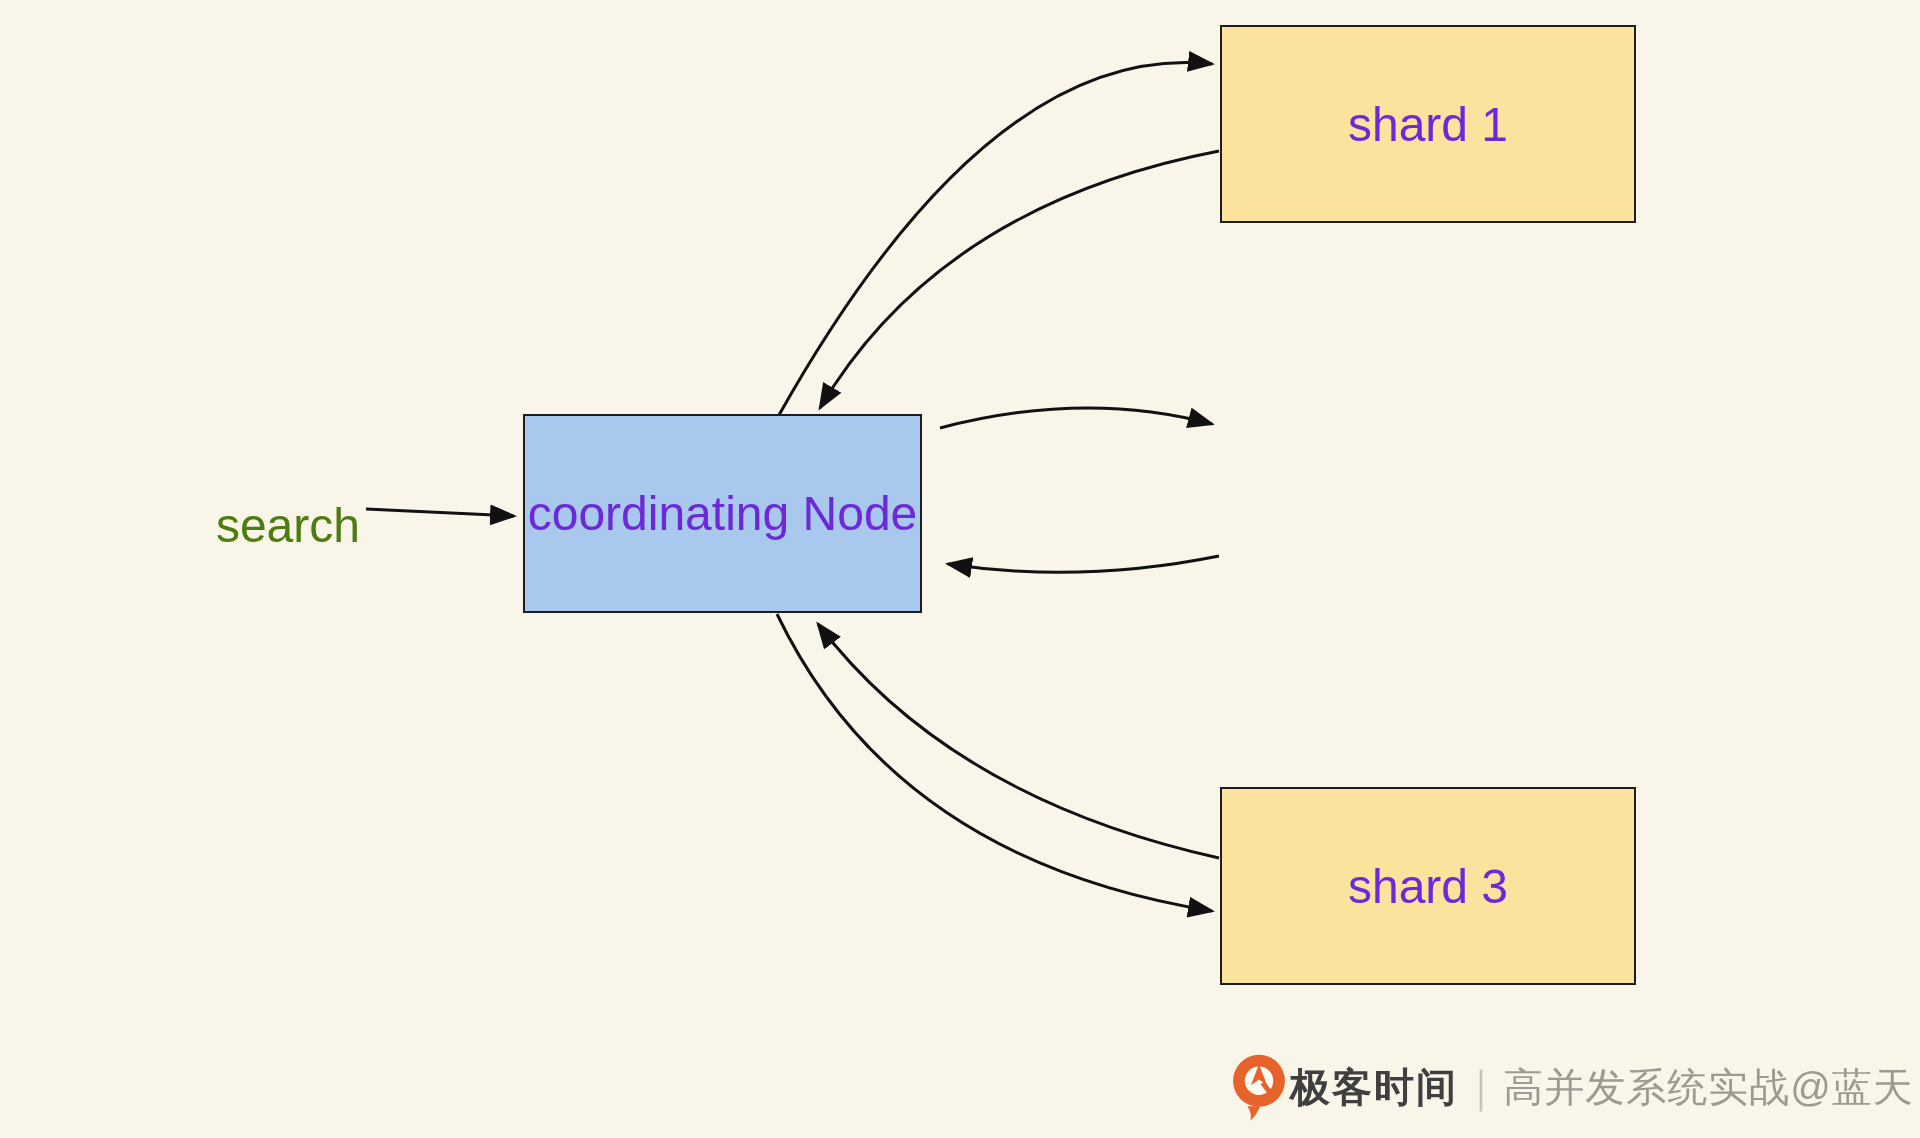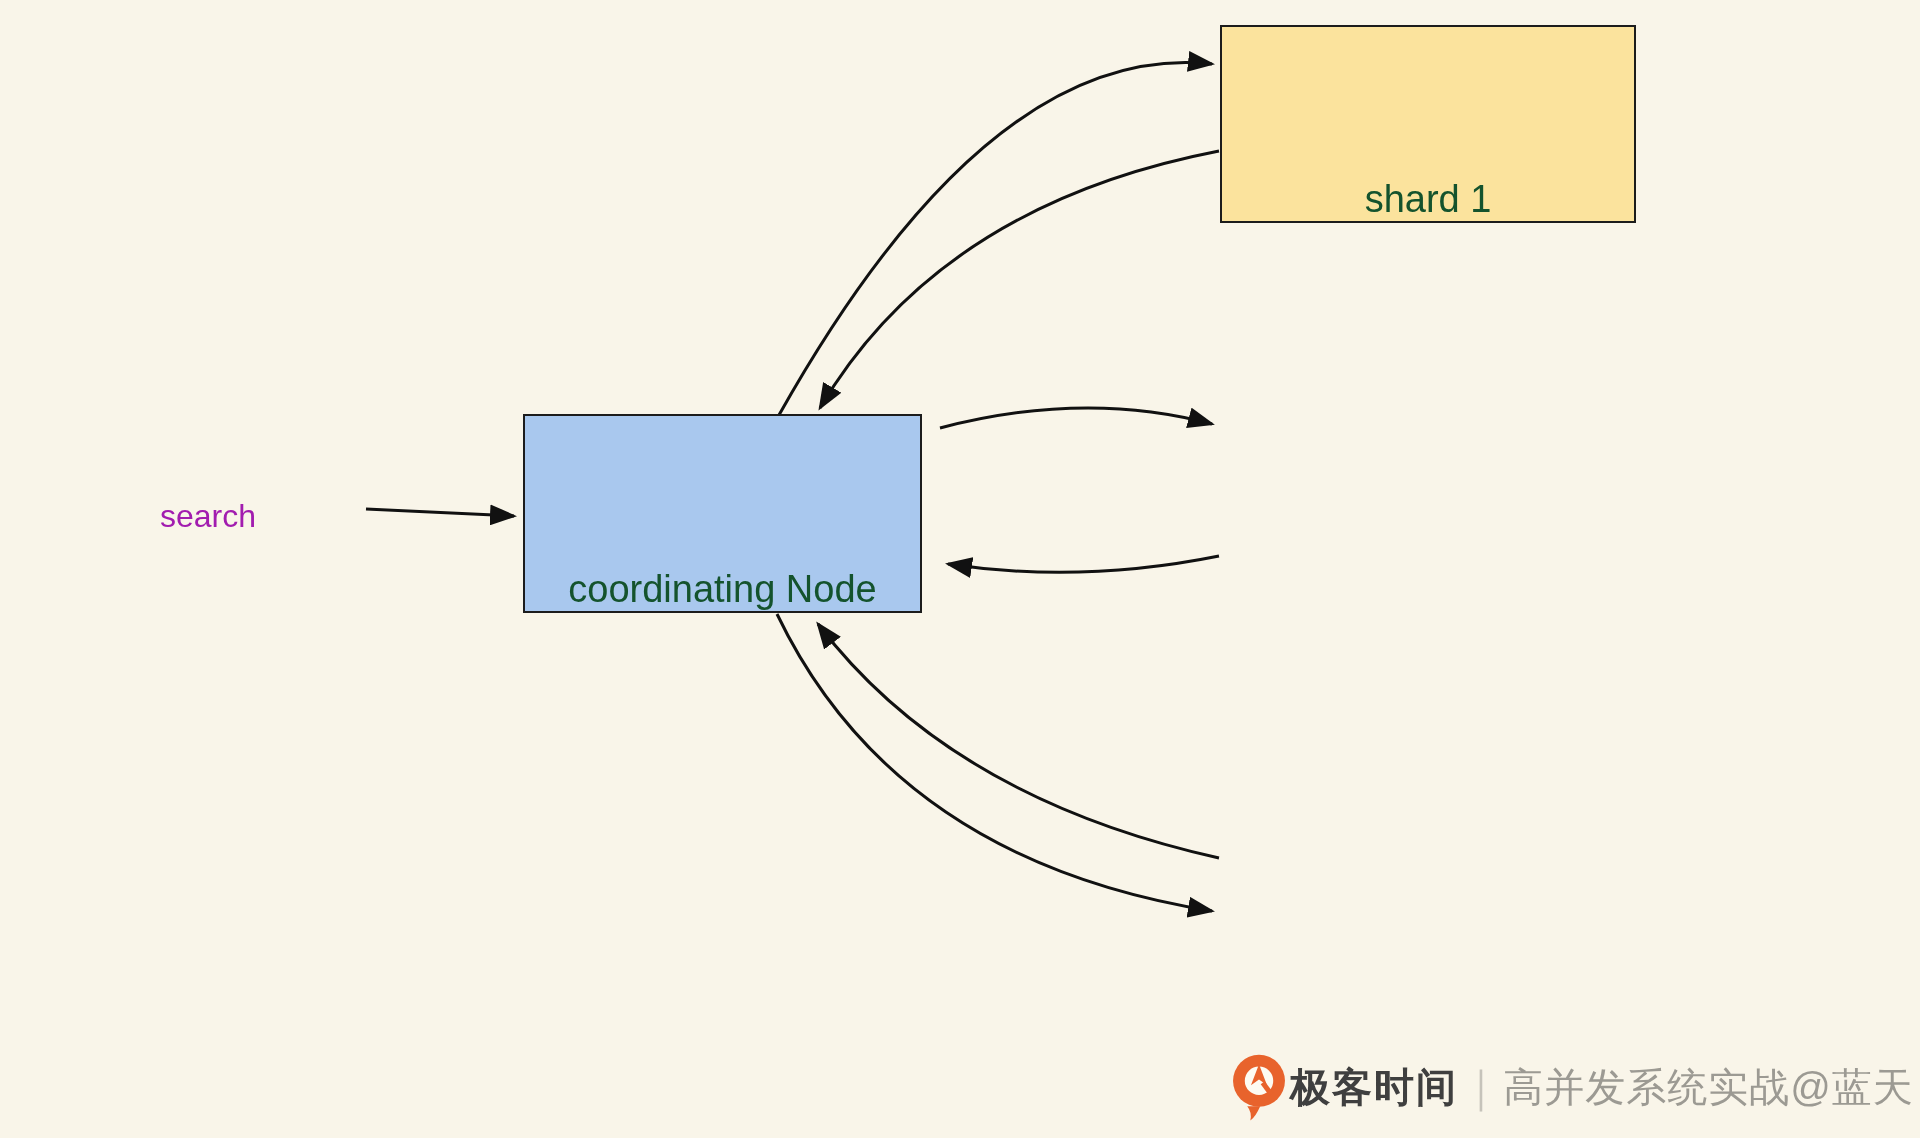--- a/index.html
+++ b/index.html
@@ -4,29 +4,29 @@
 <style>
   :root{
     --bg:#F9F5E9; --blue:#A9C8EE; --yellow:#FBE39D; --edge:#1C1C1C;
     --arrow:#111111; --orange:#E8632C; --brand-dark:#3F3F3F; --brand-gray:#9C9A93; --sep:#C6C3BA;
   }
   *{margin:0;padding:0;box-sizing:border-box;}
   html,body{width:1920px;height:1138px;overflow:hidden;}
   body{background:var(--bg);font-family:"Liberation Sans","DejaVu Sans",sans-serif;position:relative;}
   .canvas{position:absolute;left:0;top:0;width:1920px;height:1138px;background:var(--bg);}
   .arrow-layer{position:absolute;left:0;top:0;width:1920px;height:1138px;}
-  .node{position:absolute;display:flex;align-items:flex-end;justify-content:center;
-        font-size:38px;color:#14532d;border:2.5px solid var(--edge);}
+  .node{position:absolute;display:flex;align-items:center;justify-content:center;
+        font-size:48px;color:#6d28d9;border:2.5px solid var(--edge);}
   .node.coordinator{left:523px;top:414px;width:399px;height:199px;background:var(--blue);}
   .node.shard{left:1220px;width:416px;background:var(--yellow);}
   .node.shard-1{top:25px;height:198px;}
   .node.shard-2{top:416px;height:199px;}
   .node.shard-3{top:787px;height:198px;}
-  .free-label{position:absolute;left:160px;top:498px;width:200px;text-align:left;
-              font-size:32px;color:#a21caf;}
+  .free-label{position:absolute;left:160px;top:498px;width:200px;text-align:right;
+              font-size:48px;color:#4d7c0f;}
   .footer{position:absolute;left:1228px;top:1052px;height:70px;display:flex;align-items:center;gap:0;}
   .footer .brand{font-size:40px;font-weight:600;color:var(--brand-dark);letter-spacing:2px;}
   .footer .sep{font-size:42px;font-weight:300;color:var(--sep);margin:0 2px;}
   .footer .watermark{font-size:40px;color:var(--brand-gray);letter-spacing:1px;}
   .logo-svg{display:block;}
 </style>
 </head>
 <body>
 
 <div class="canvas">
@@ -52,20 +52,23 @@
 
   <div class="node coordinator">
     <span>coordinating Node</span>
   </div>
 
   <div class="node shard shard-1">
     <span>shard 1</span>
   </div>
 
 
+  <div class="node shard shard-3">
+    <span>shard 3</span>
+  </div>
 
   <div class="footer">
     <svg class="logo-svg" width="62" height="68" viewBox="0 0 100 110">
       <circle cx="50" cy="45" r="42" fill="#E8632C"></circle>
       <path d="M52 86 Q44 104 36 109 Q39 96 31 86 Z" fill="#E8632C"></path>
       <circle cx="50" cy="45" r="23" fill="#FDFBF2"></circle>
       <path d="M50 18 L63 52 L50 43 L37 52 Z" fill="#E8632C"></path>
       <path d="M56 48 L70 67" stroke="#E8632C" stroke-width="8" fill="none"></path>
     </svg>
     <span class="brand">极客时间</span>

